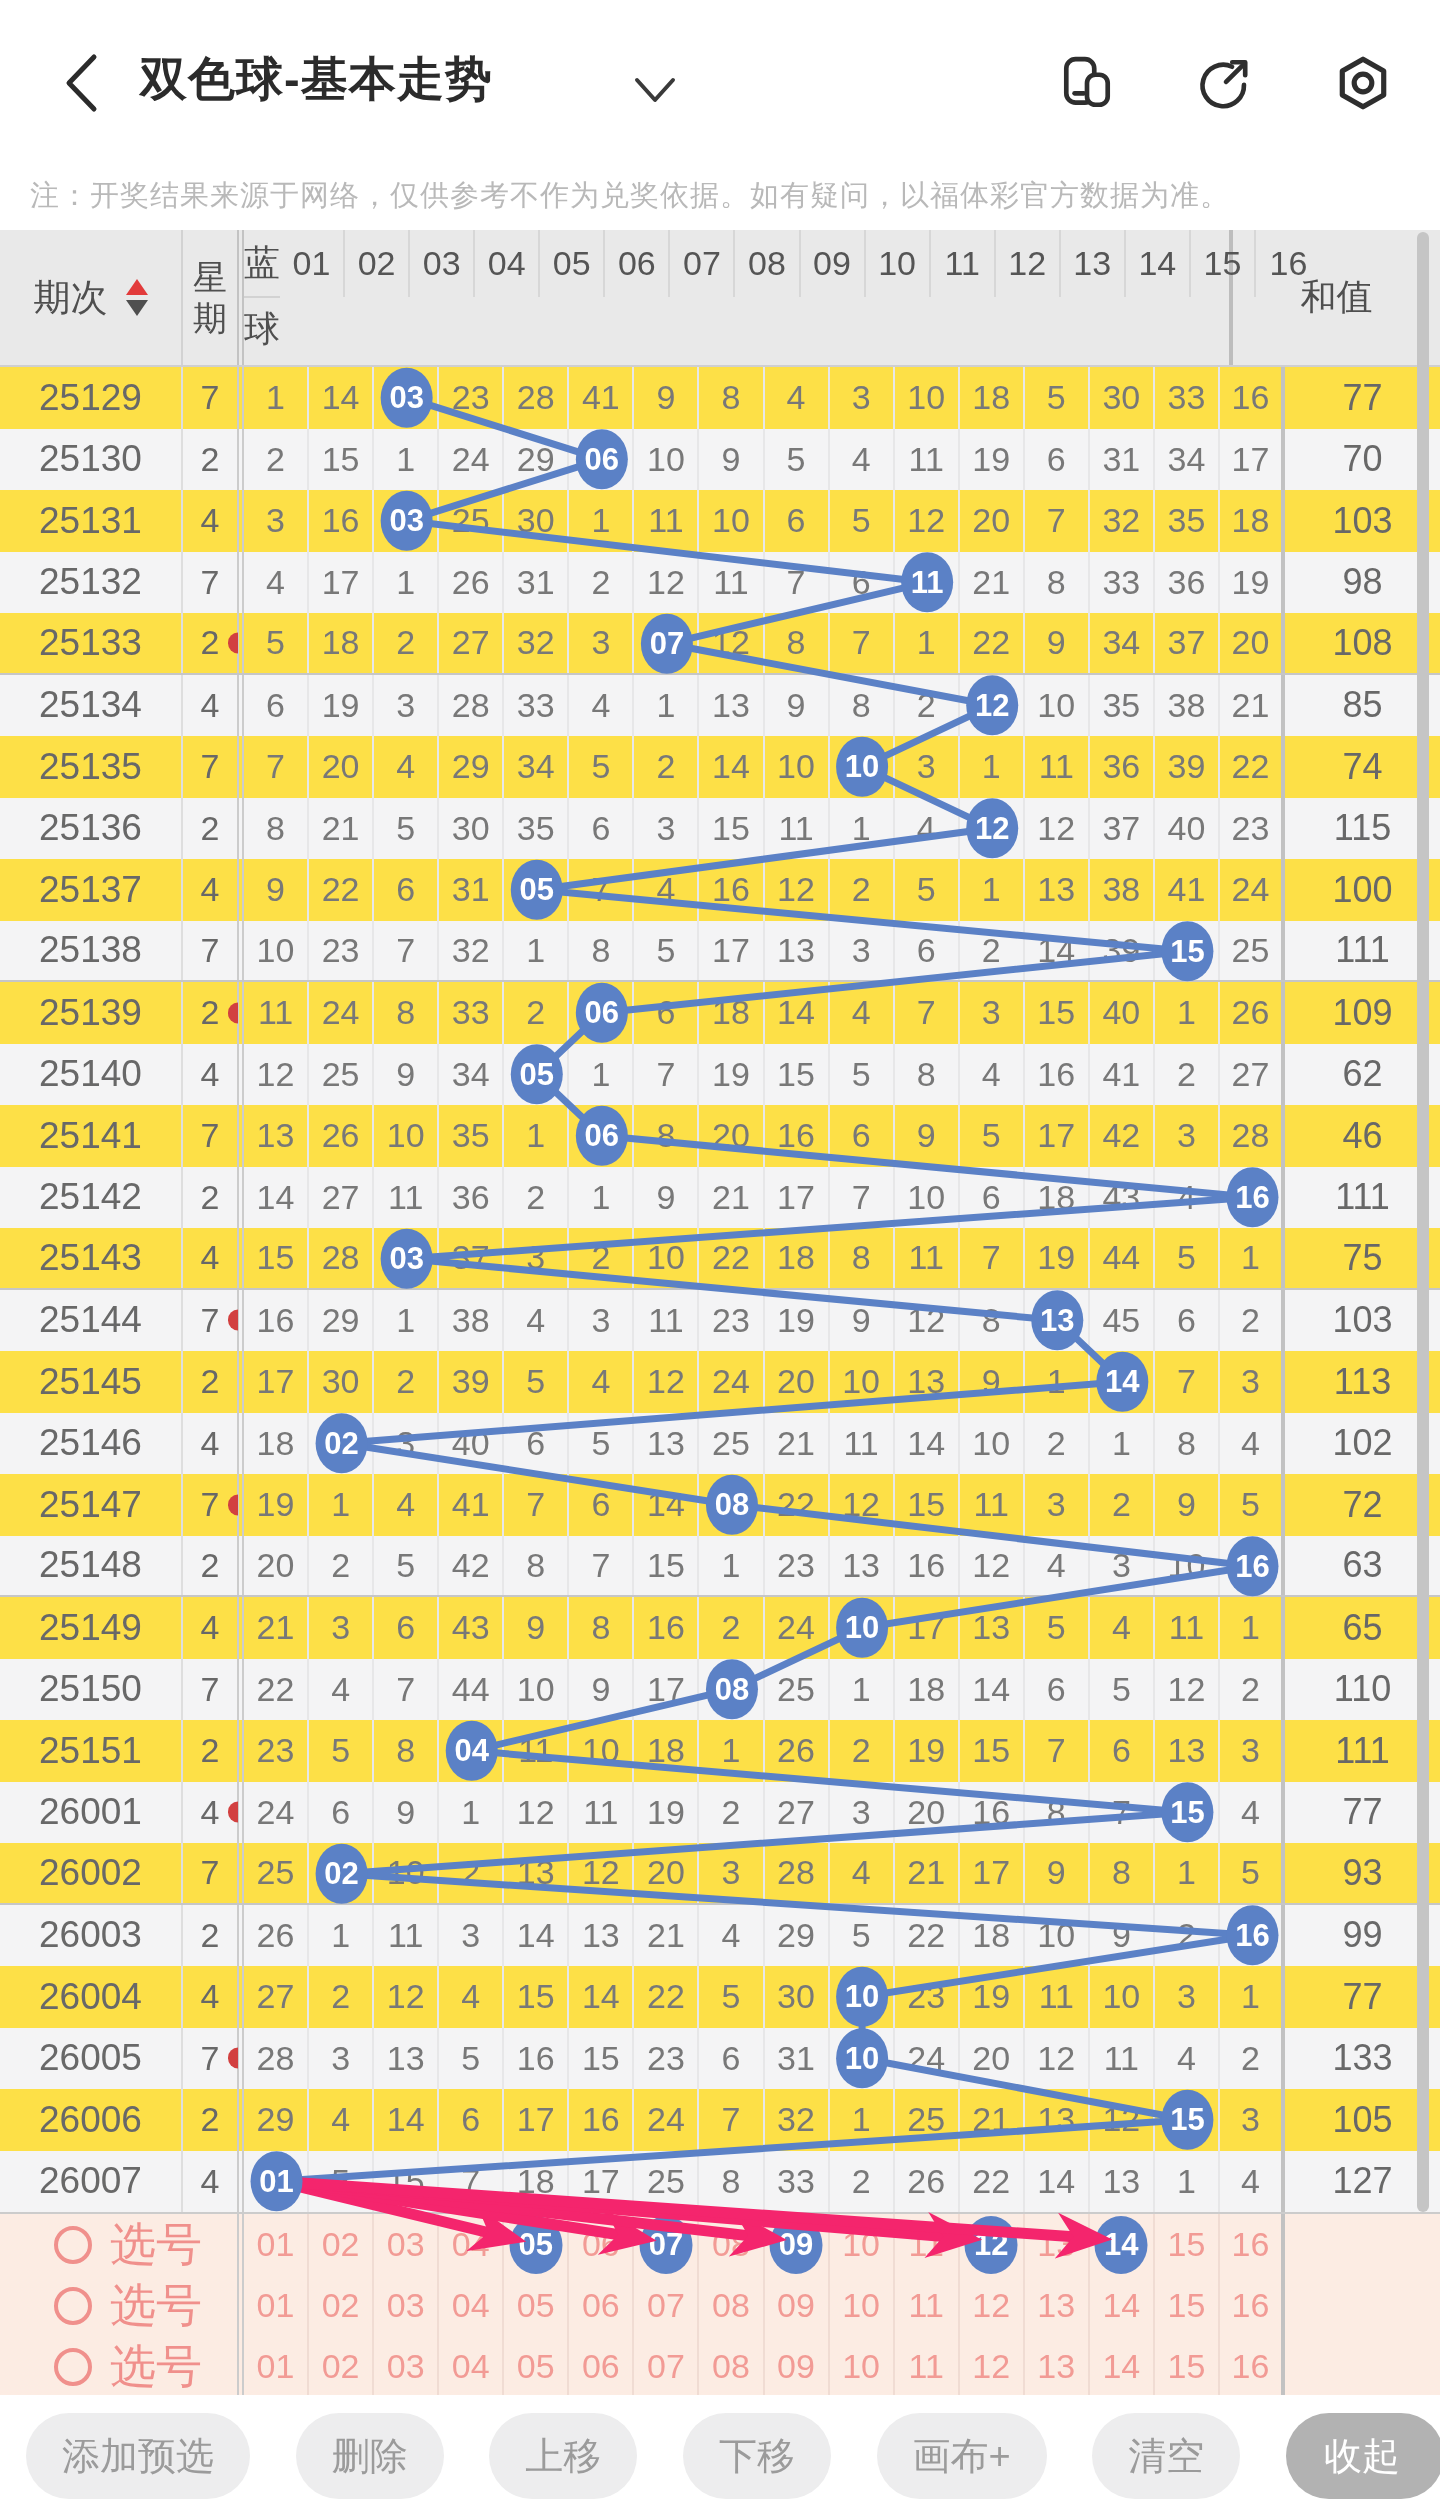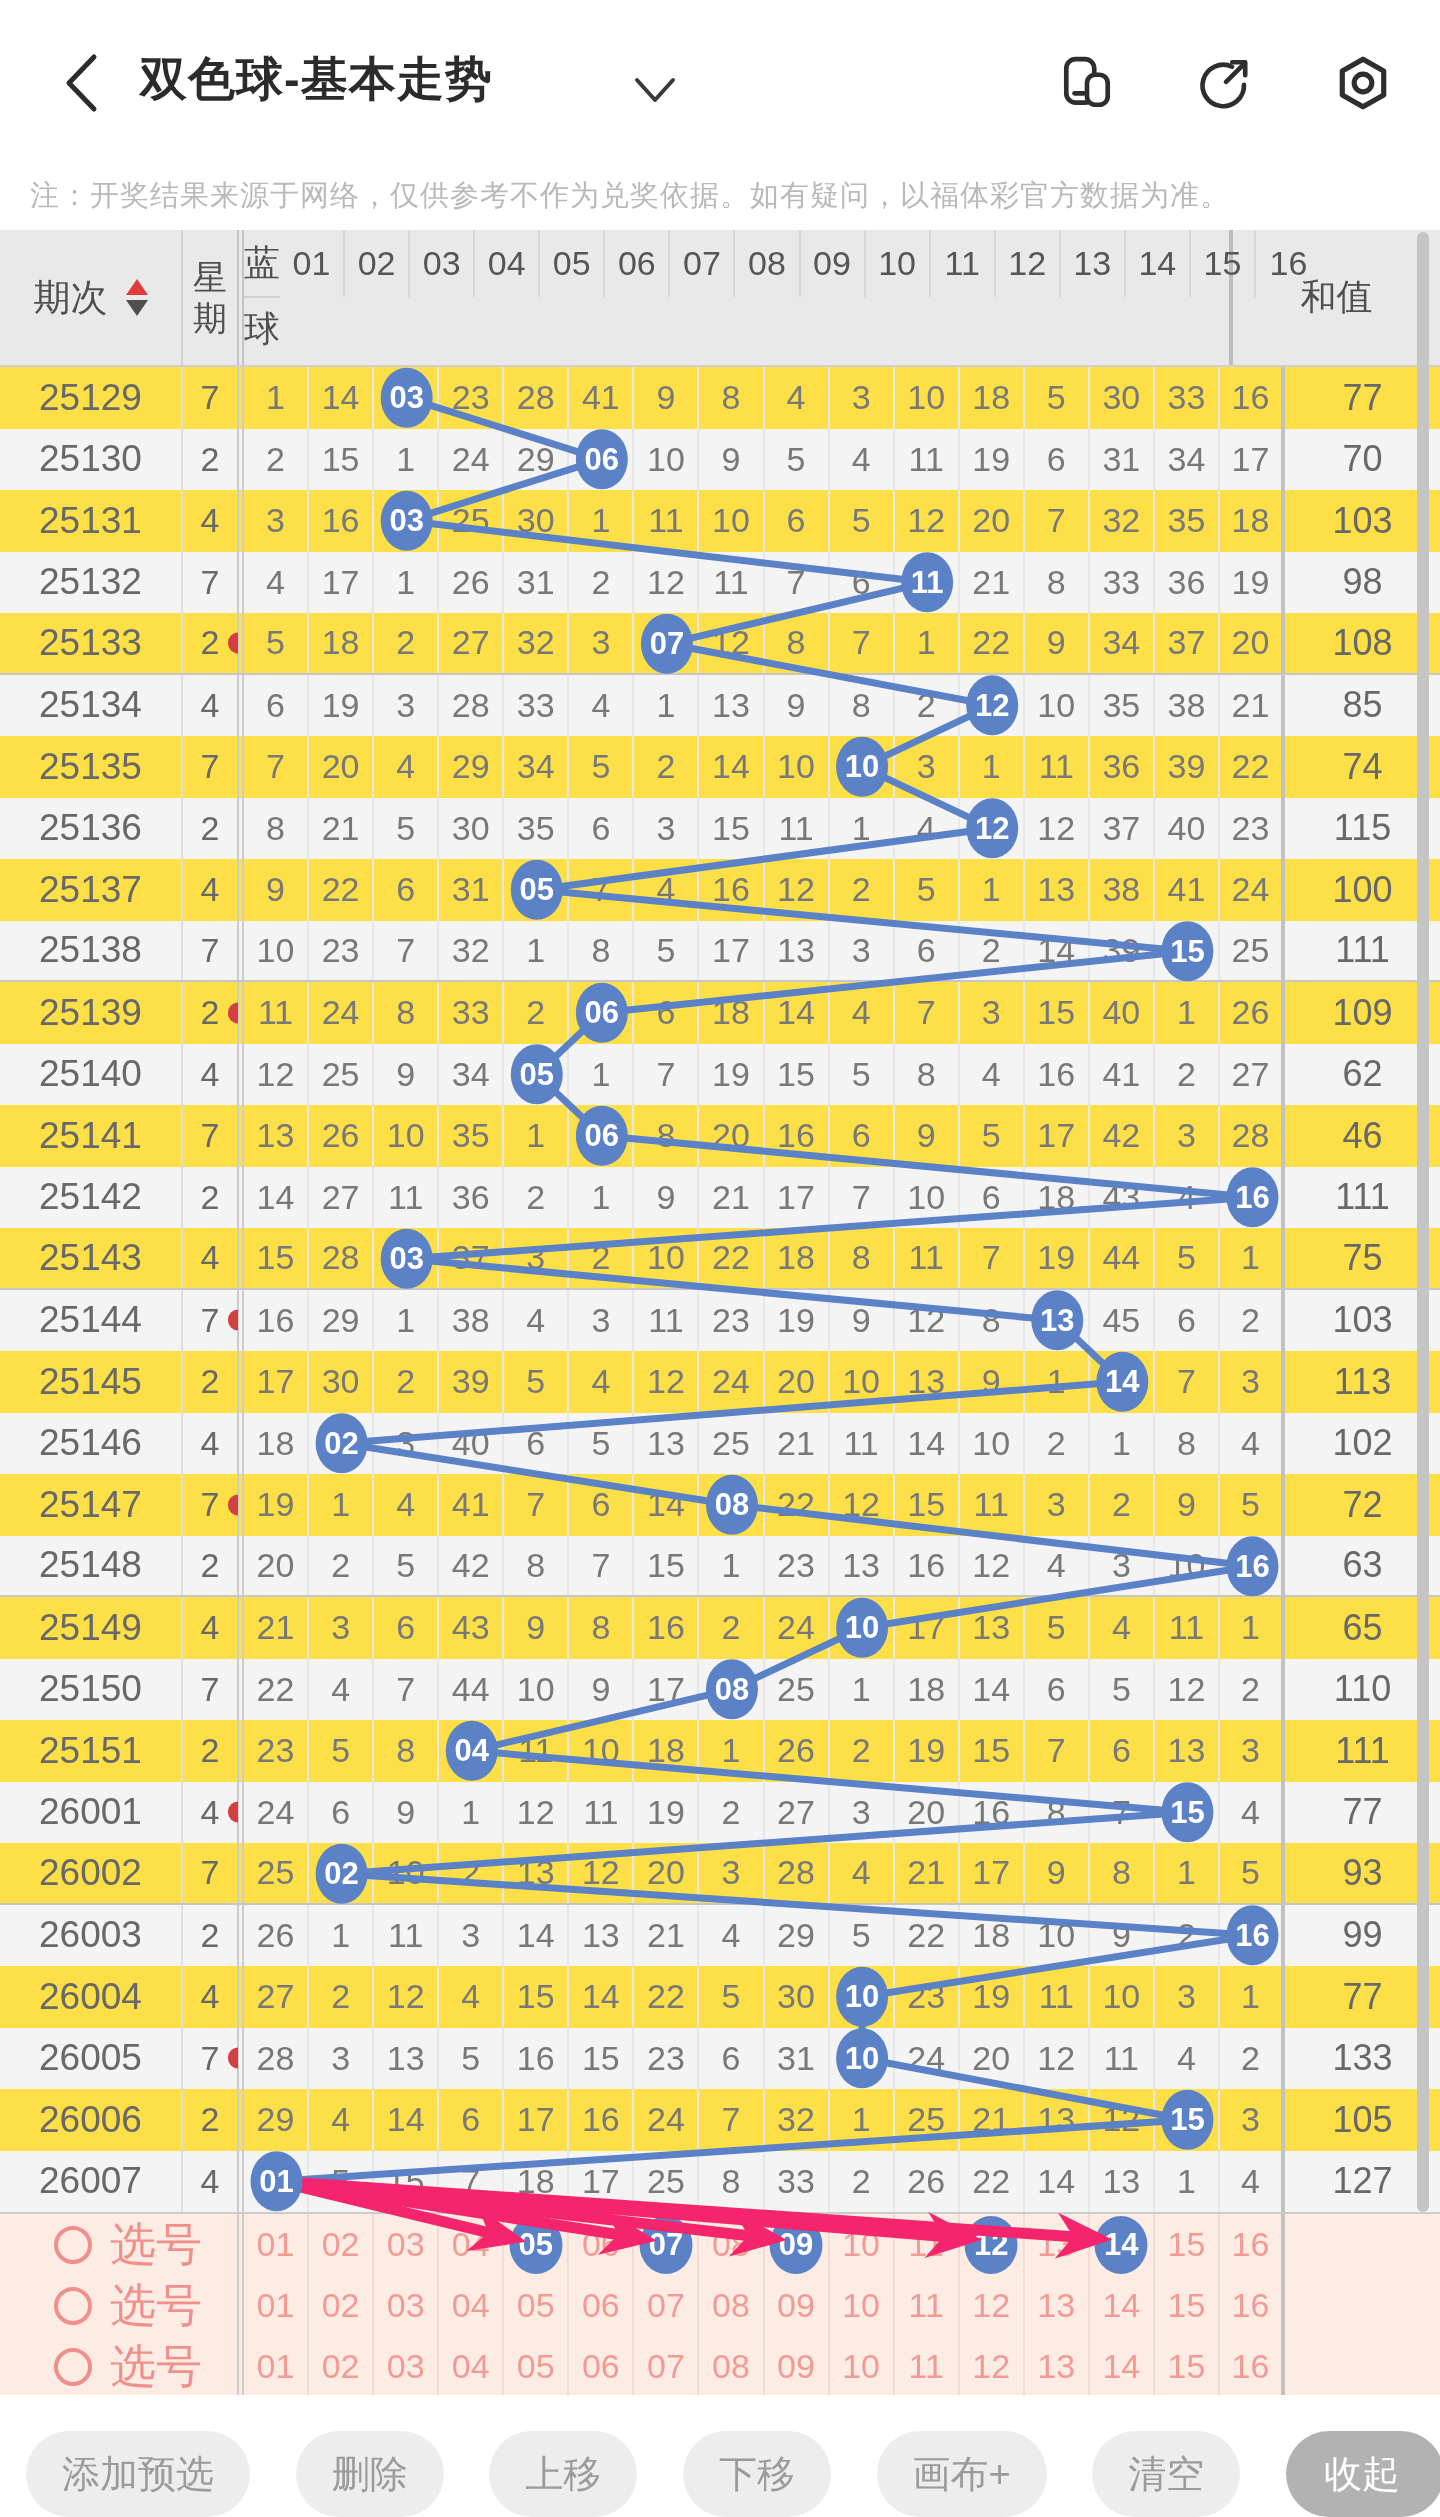--- a/index.html
+++ b/index.html
@@ -68,21 +68,21 @@
 
   
   .overlay{position:absolute;top:367px;left:0;width:1440px;height:2028px;z-index:5;pointer-events:none;}
 
   
   .scrollbar{position:absolute;left:1417px;top:232px;width:12px;height:1980px;background:#c5c5c5;
              border-radius:6px;z-index:9;}
 
   
   .toolbar{position:absolute;top:2395px;left:0;width:1440px;height:122px;background:#fff;display:flex;
-           align-items:flex-end;justify-content:space-between;padding:0 26px;box-sizing:border-box;z-index:10;}
+           align-items:center;justify-content:space-between;padding:0 26px;box-sizing:border-box;z-index:10;}
   .tbtn{height:86px;border-radius:43px;background:#ededee;color:#9b9b9b;font-size:38px;display:flex;
         align-items:center;justify-content:center;padding:0 36px;white-space:nowrap;}
   .tbtn.dark{background:#b2b2b2;color:#ffffff;margin-right:-30px;padding:0 44px 0 38px;}
 </style>
 </head>
 <body>
 
 <div class="page">
 
   <div class="appbar">

